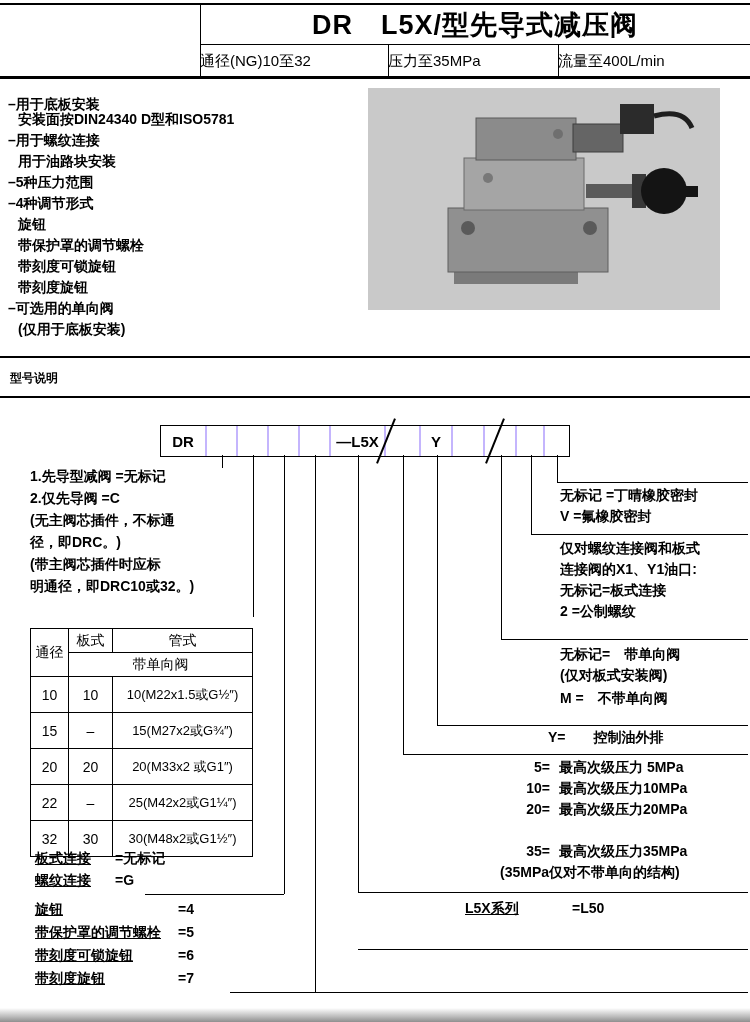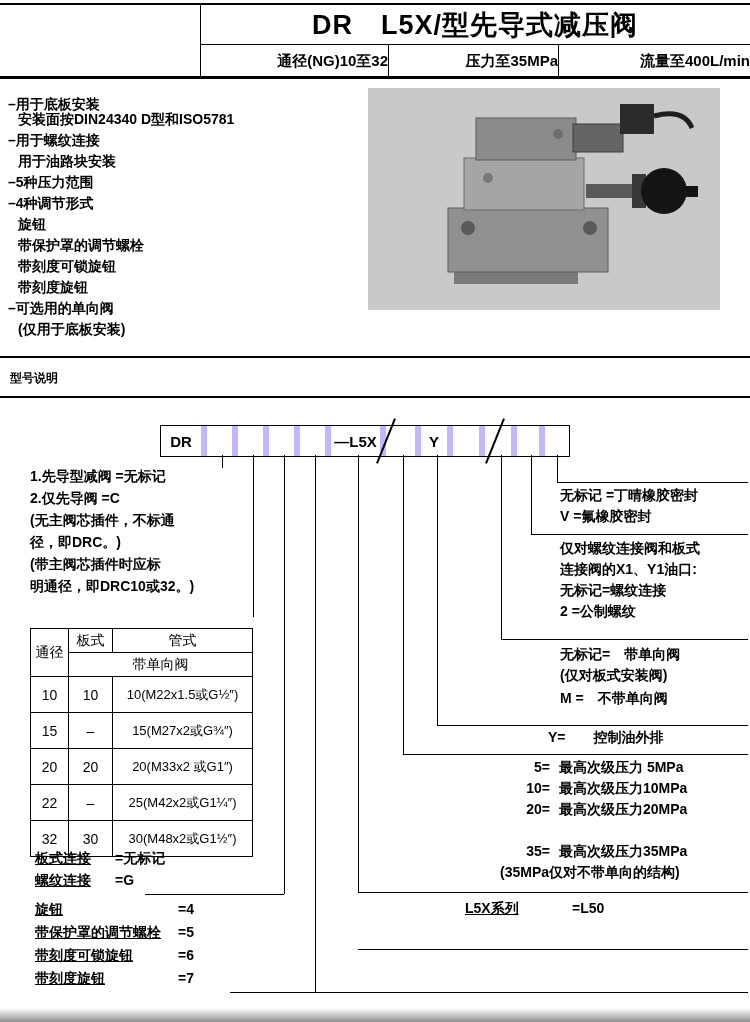--- a/index.html
+++ b/index.html
@@ -7,27 +7,27 @@
   .page {
     position:relative; width:750px; height:1022px; background:#fff;
     font-family:"Liberation Sans","DejaVu Sans",sans-serif; color:#000; overflow:hidden;
   }
   .hl, .vl { position:absolute; background:#000; }
   .t { position:absolute; font-size:14px; font-weight:bold; white-space:nowrap; line-height:1.15; }
   .title {
     position:absolute; left:200px; top:6px; width:550px; height:38px; line-height:38px;
     text-align:center; font-size:27px; font-weight:bold; letter-spacing:1px;
   }
-  .spec { position:absolute; top:45px; height:31px; line-height:31px; text-align:right;
-    font-size:15px; font-weight:bold; }
+  .spec { position:absolute; top:45px; height:31px; line-height:31px; text-align:left;
+    font-size:15px; font-weight:normal; }
   .section-title { position:absolute; left:10px; top:362px; height:32px; line-height:32px;
     font-size:12px; font-weight:bold; }
   .code-row { position:absolute; left:160px; top:425px; height:32px; display:flex;
     border:1px solid #000; background:#fff; }
-  .code-cell { border-right:6px solid #c4b5fd; display:flex; align-items:center;
+  .code-cell { border-right:2px solid #c4b5fd; display:flex; align-items:center;
     justify-content:center; font-size:15px; font-weight:bold; }
   .code-cell:last-child { border-right:0; }
   .slash { position:absolute; width:2px; height:48px; background:#000; transform:rotate(22deg); }
   .size-table { position:absolute; left:30px; top:620px; border-collapse:collapse; font-weight:normal;margin-top:8px; }
   .size-table td { border:1px solid #000; text-align:center; font-size:14px; padding:0 2px; }
   .size-table td.hd { height:24px; }
   .size-table td.dt { height:36px; }
   .size-table td.pipe { font-size:13px; }
   .kv .k { display:inline-block;text-decoration:underline; }
   .conn .k { width:80px; }
@@ -192,21 +192,21 @@
   </div>
   <div class="t kv adj" style="left:35px;top:970px">
     <span class="k">带刻度旋钮</span><span>=7</span>
   </div>
 
   <div class="t" style="left:560px;top:487px">无标记 =丁晴橡胶密封</div>
   <div class="t" style="left:560px;top:508px">V =氟橡胶密封</div>
 
   <div class="t" style="left:560px;top:540px">仅对螺纹连接阀和板式</div>
   <div class="t" style="left:560px;top:561px">连接阀的X1、Y1油口:</div>
-  <div class="t" style="left:560px;top:582px">无标记=螺纹连接</div>
+  <div class="t" style="left:560px;top:582px">无标记=板式连接</div>
   <div class="t" style="left:560px;top:603px">2 =公制螺纹</div>
 
   <div class="t" style="left:560px;top:646px">无标记=　带单向阀</div>
   <div class="t" style="left:560px;top:667px">(仅对板式安装阀)</div>
   <div class="t" style="left:560px;top:690px">M =　不带单向阀</div>
 
   <div class="t" style="left:548px;top:729px">Y=　　控制油外排</div>
 
   <div class="t pr" style="left:505px;top:759px">
     <span class="pc">5=</span><span>最高次级压力 5MPa</span>

